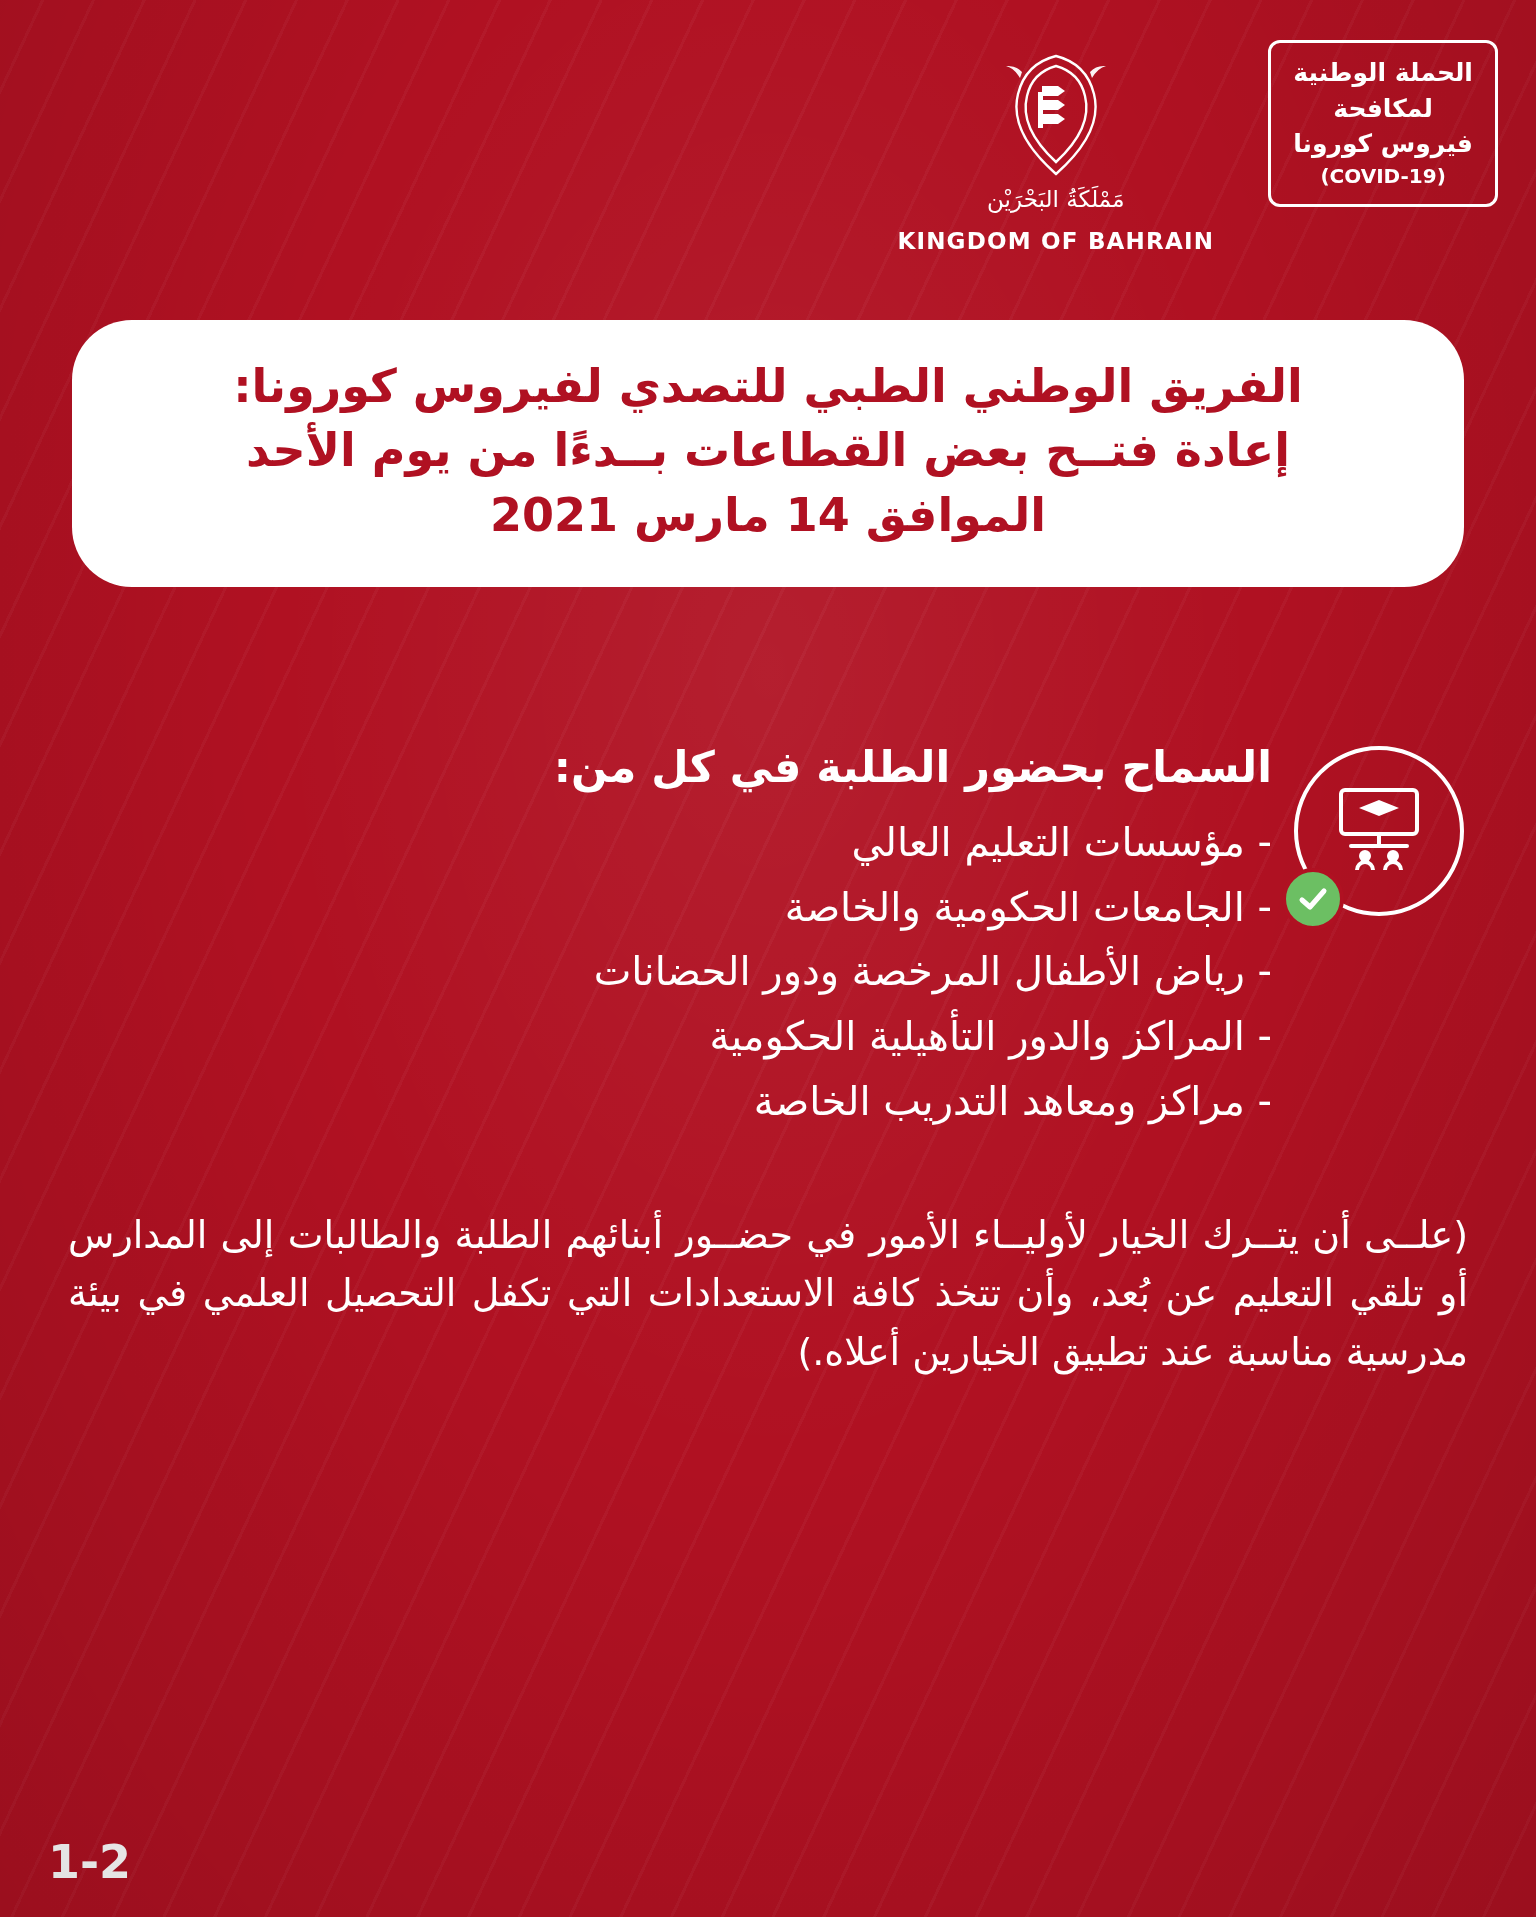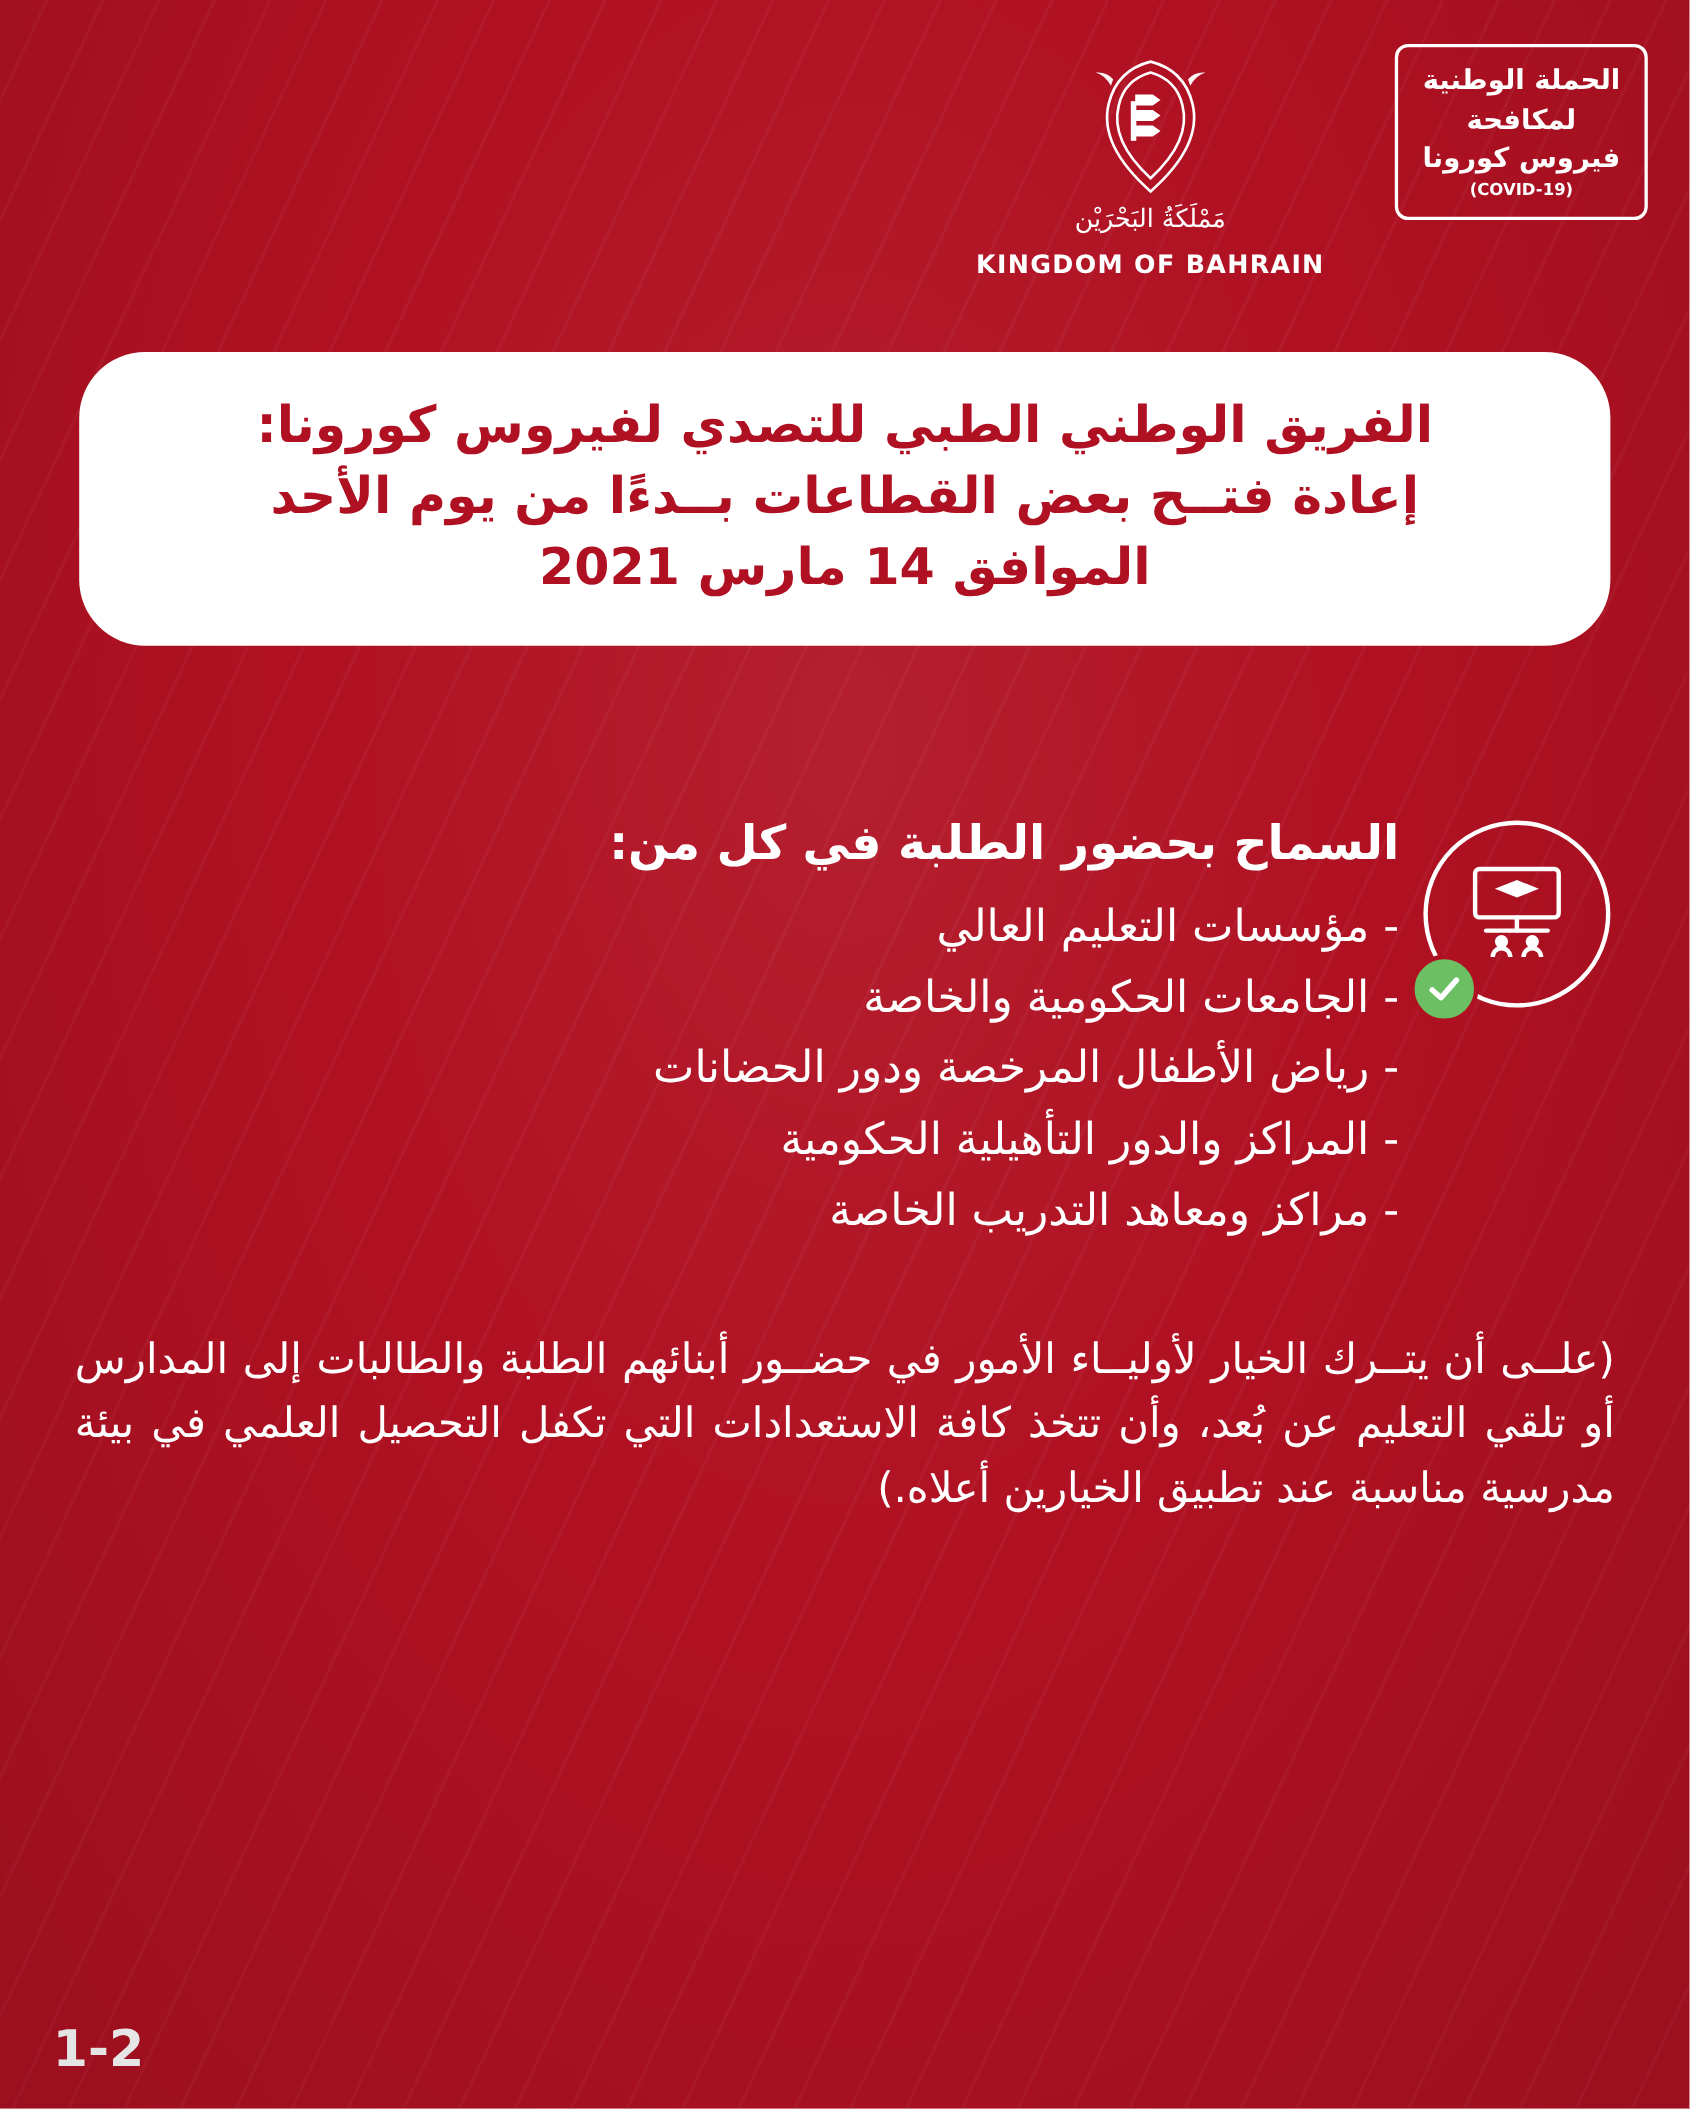--- a/index.html
+++ b/index.html
@@ -58,21 +58,21 @@
     padding: 12px 22px 14px 22px;
     text-align: center;
     color: #ffffff;
     line-height: 1.42;
     font-size: 25px;
     font-weight: bold;
     letter-spacing: 0px;
     margin-top: 10px;
   }
   .campaign-badge div { white-space: nowrap; }
-  .campaign-badge .cov { font-size: 15px; direction: ltr; }
+  .campaign-badge .cov { font-size: 20px; direction: ltr; }
 
   .kob {
     display: flex;
     flex-direction: column;
     align-items: center;
     color: #ffffff;
     margin-top: 18px;
     margin-right: 18px;
   }
   .kob-emblem { width: 120px; height: 136px; }
@@ -214,21 +214,21 @@
   }
 </style>
 </head>
 <body>
 
 <div class="poster">
 
   <div class="header layer">
 
 
-    <div style="display:flex; flex-direction:row; align-items:flex-start; gap:46px;">
+    <div style="display:flex; flex-direction:row; align-items:flex-start; gap:36px;">
       <div class="campaign-badge">
         <div>الحملة الوطنية</div>
         <div>لمكافحة</div>
         <div>فيروس كورونا</div>
         <div class="cov">(COVID-19)</div>
       </div>
 
       <div class="kob">
         <svg class="kob-emblem" viewBox="0 0 120 136" aria-hidden="true">
           <g fill="none" stroke="#ffffff" stroke-width="2.4">

